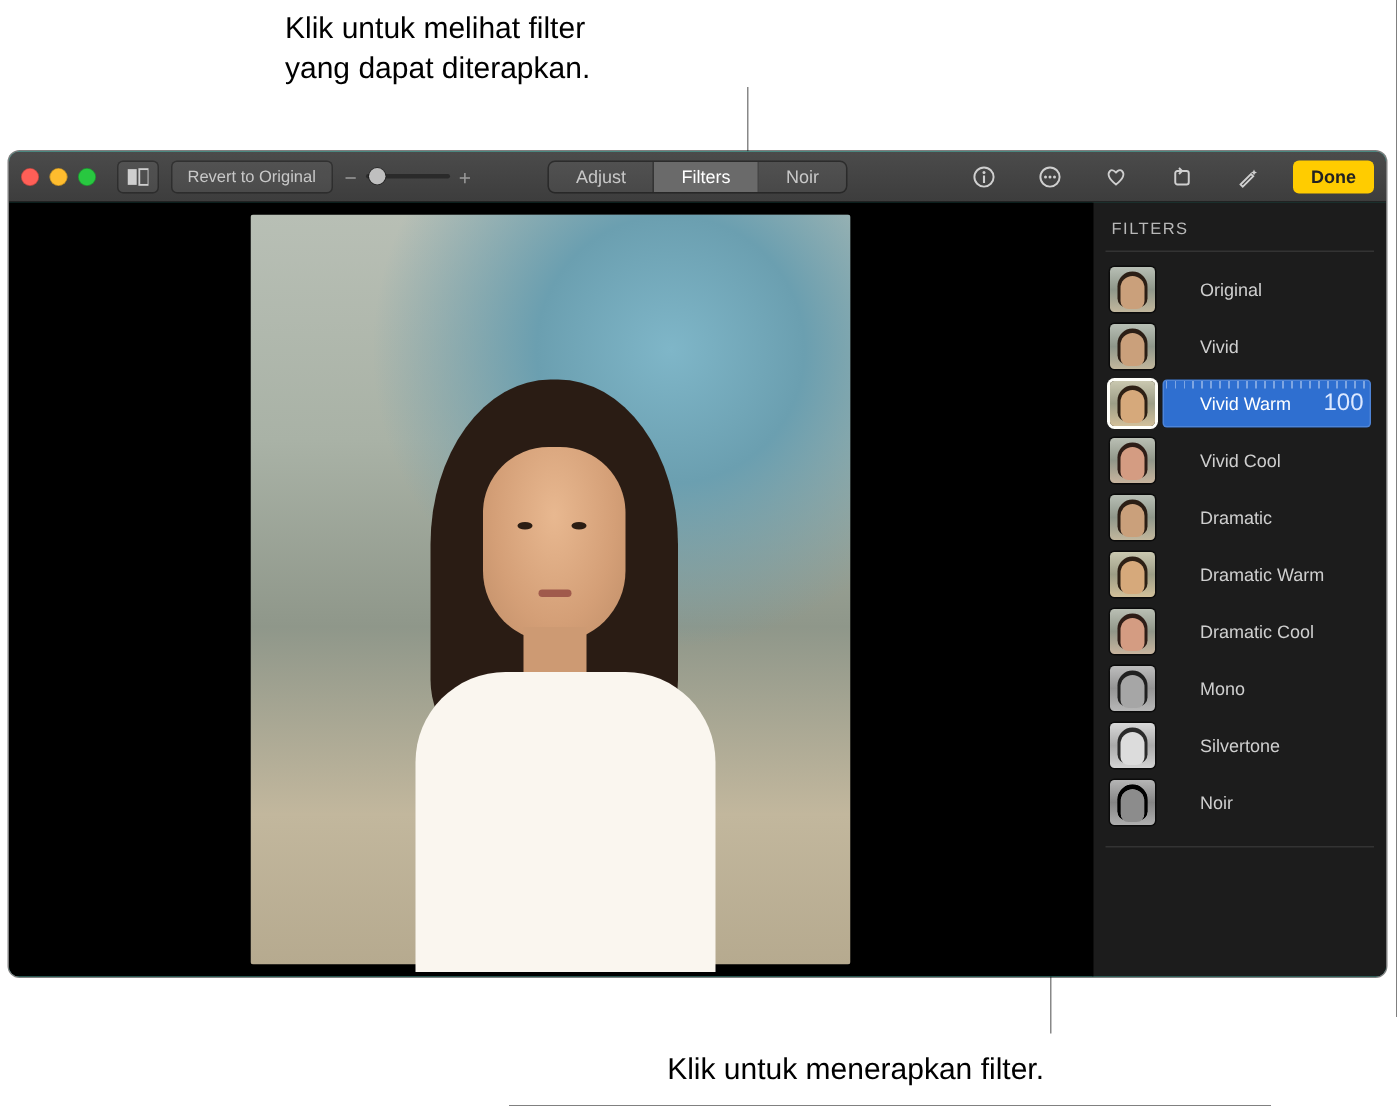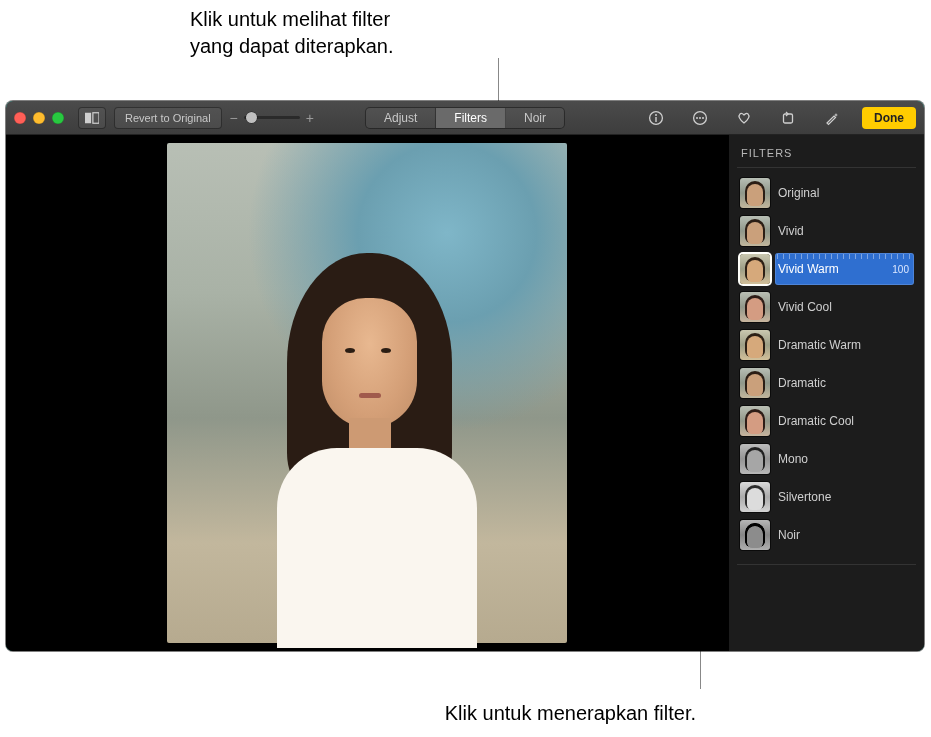--- a/index.html
+++ b/index.html
@@ -169,32 +169,32 @@
   .thumb::before{
     content:""; position:absolute; top:3px; left:5px; width:20px; height:24px;
     background:#2b1e15; border-radius:10px 10px 6px 6px;
   }
   .thumb.mono, .thumb.mono::before, .thumb.mono::after{filter:grayscale(1);}
   .thumb.silver, .thumb.silver::before, .thumb.silver::after{filter:grayscale(1) brightness(1.15);}
   .thumb.noir, .thumb.noir::before, .thumb.noir::after{filter:grayscale(1) contrast(1.4) brightness(.85);}
   .thumb.warm{filter:sepia(.25) saturate(1.2);}
   .thumb.cool{filter:hue-rotate(-12deg) saturate(1.05);}
   .filter-label{
-    font-size:12px; color:#cfcfcf; flex:1;
+    font-size:12px; color:#cfcfcf; flex:1;margin-left:22px;
   }
   .filter-item.selected .strip{
     position:absolute; left:38px; right:2px; top:3px; bottom:3px;
     background:linear-gradient(90deg,#2f6fd0,#2f6fd0);
     border-radius:3px; z-index:0;
     box-shadow: inset 0 0 0 1px rgba(255,255,255,.15);
   }
   .filter-item.selected .filter-label{color:#fff; z-index:1; font-weight:500;}
   .filter-item.selected .thumb{box-shadow:0 0 0 2px #fff;}
   .intensity{
-    z-index:1; color:#dce8ff; font-size:10px; padding-right:4px;
+    z-index:1; color:#dce8ff; font-size:16px; padding-right:4px;
   }
   .ticks{
     position:absolute; left:40px; right:6px; top:4px; height:5px;
     background: repeating-linear-gradient(90deg, rgba(255,255,255,.55) 0 1px, transparent 1px 6px);
     z-index:1; opacity:.7;
   }
   .side-sep{height:1px; background:#333; margin-top:10px;}
   svg{display:block;}
 </style>
 </head>
@@ -309,28 +309,28 @@
             <div class="strip"></div>
             <div class="ticks"></div>
             <div class="filter-label">Vivid Warm</div>
             <div class="intensity">100</div>
           </div>
           <div class="filter-item">
             <div class="thumb cool"></div>
             <div class="filter-label">Vivid Cool</div>
           </div>
           <div class="filter-item">
+            <div class="thumb "></div>
+            <div class="filter-label">Dramatic</div>
+          </div>
+          <div class="filter-item">
             <div class="thumb warm"></div>
             <div class="filter-label">Dramatic Warm</div>
           </div>
           <div class="filter-item">
-            <div class="thumb "></div>
-            <div class="filter-label">Dramatic</div>
-          </div>
-          <div class="filter-item">
             <div class="thumb cool"></div>
             <div class="filter-label">Dramatic Cool</div>
           </div>
           <div class="filter-item">
             <div class="thumb mono"></div>
             <div class="filter-label">Mono</div>
           </div>
           <div class="filter-item">
             <div class="thumb silver"></div>
             <div class="filter-label">Silvertone</div>

